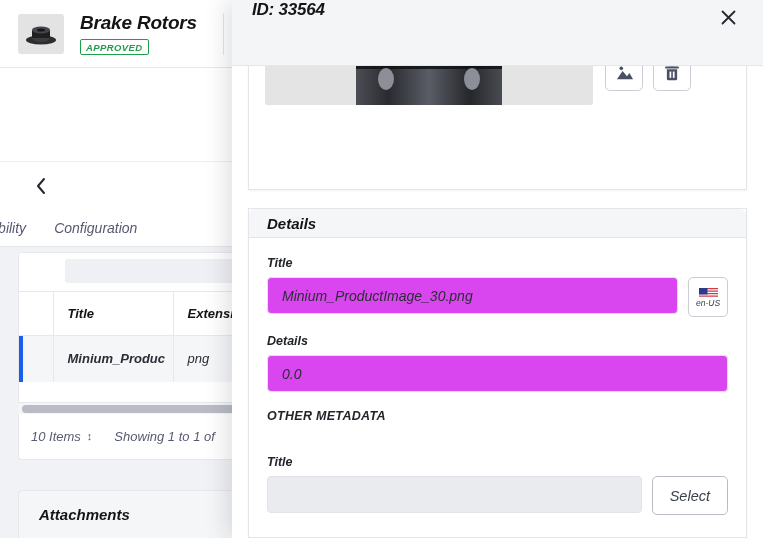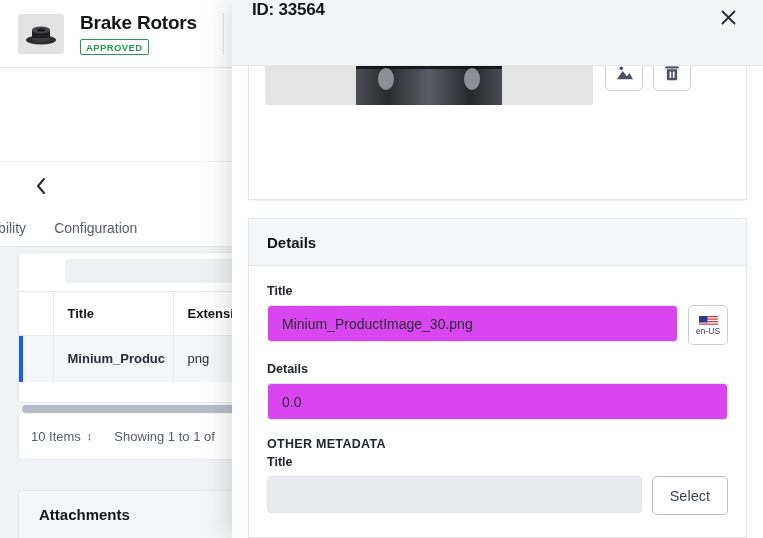--- a/index.html
+++ b/index.html
@@ -2,21 +2,21 @@
 <html><head>
 <meta charset="utf-8">
 <style>
   * { box-sizing: border-box; margin: 0; padding: 0; }
   html, body {
     width: 763px; height: 538px;
     font-family: "Liberation Sans", sans-serif;
     background: #ffffff;
     overflow: hidden;
   }
-  #root { position: relative; width: 628px; height: 538px; }
+  #root { position: relative; width: 628px; height: 538px; font-style: italic; }
 
   
   .bg-page { position: absolute; inset: 0; background: #f1f2f6; }
 
   .bg-header {
     position: absolute; left: 0; top: 0; width: 763px; height: 68px;
     background: #ffffff; border-bottom: 1px solid #e6e7eb;
     display: flex; align-items: center; padding-left: 18px;
   }
   .thumb {
@@ -162,21 +162,21 @@
     width: 40px; height: 40px; border: 1px solid #cbcdd6; border-radius: 5px; background: #fff;
     display: flex; flex-direction: column; align-items: center; justify-content: center; gap: 1px;
     flex: none;
   }
   .flag { width: 19px; height: 12px; border-radius: 1px; overflow: hidden; display:block; }
   .lang-code { font-size: 8.5px; color: #3d4050; line-height: 9px; }
 
   .spacer-16 { height: 17px; }
   .section-label {
     font-size: 12.5px; font-weight: bold; color: #22252b; letter-spacing: 0.3px;
-    margin-bottom: 4px;
+    margin-bottom: 32px;
   }
   .tags-input {
     flex: 1; height: 37px; background: #e9ebef; border: 1px solid #e1e3e9; border-radius: 4px;
   }
   .select-btn {
     border: 1px solid #b9bcc6; border-radius: 5px; background: #fff;
     padding: 0 17px; height: 39px; display: flex; align-items: center;
     font-size: 14.5px; color: #3d4050; flex: none;
   }
 </style>

